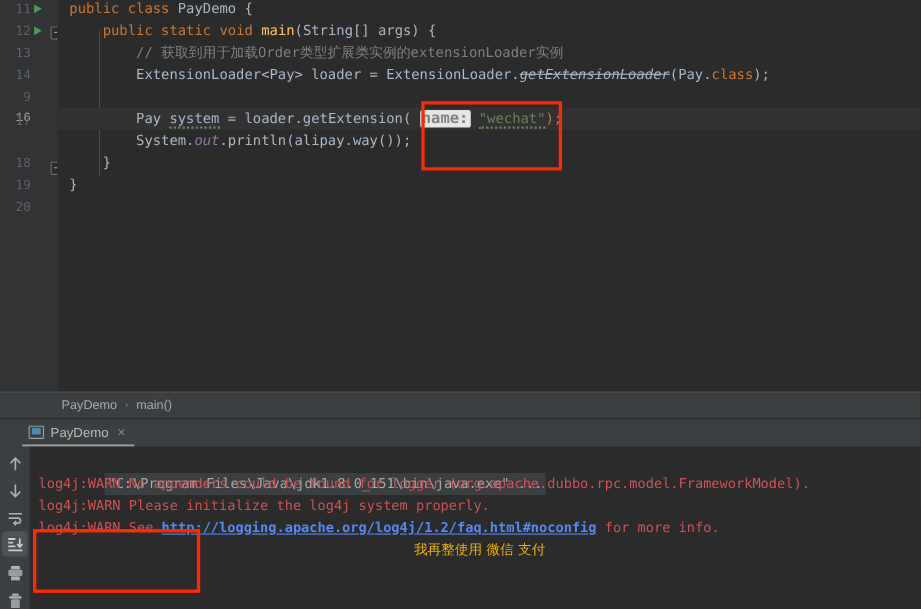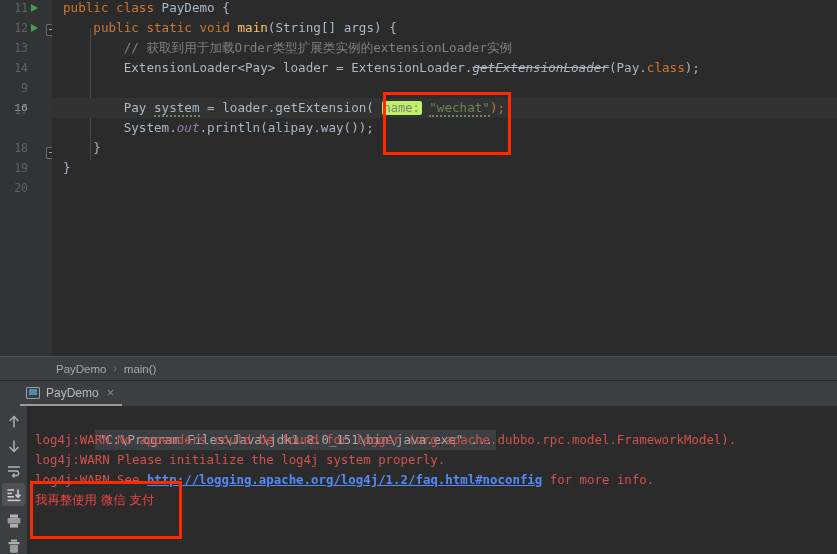--- a/index.html
+++ b/index.html
@@ -83,22 +83,22 @@
   .kw  { color: #cc7832; }
   .cls { color: #a9b7c6; }
   .mth { color: #ffc66d; margin-top: 40px; }
   .str { color: #6a8759; }
   .cmt { color: #808080; }
   .pln { color: #a9b7c6; }
   .fld { color: #9876aa; font-style: italic; }
   .dep { color: #a9b7c6; font-style: italic; text-decoration: line-through; }
   .var-warn { color: #a9b7c6; border-bottom: 2px dotted #6a8759; }
   .inlay {
-    background: #bef264; color: #808080; border-radius: 2px;
-    padding: 0 2px; font-size: 12px;
+    background: #e5e5e5; color: #808080; border-radius: 2px;
+    padding: 0 2px; font-size: 14px; font-weight: bold;
   }
   .sq { border-bottom: 2px dotted #6a8759; }
 
   
   .breadcrumb {
     position: absolute; left: 0; top: 356px; width: 837px; height: 24px;
     background: #3c3f41;
     border-top: 1px solid #4e5254;
     display: flex; align-items: center;
     padding-left: 56px;
@@ -156,21 +156,21 @@
     overflow: hidden;
   }
   .out-line {
     height: 20px; line-height: 20px;
     font-size: 12.4px; white-space: pre;
     font-family: "DejaVu Sans Mono", "Liberation Mono", monospace;
   }
   .out-cmd { color: #a9a9a9; background: #3c3f41; display: inline-block; padding: 0 3px; }
   .out-err { color: #d25252; }
   .out-link { color: #548af7; text-decoration: underline; font-weight: bold; }
-  .out-std { color: #ef4444; }
+  .out-std { color: #eab308; text-align: center; }
 
   
   .annot {
     position: absolute;
     border: 3px solid #ff2a00;
     pointer-events: none;
   }
   #annot-code { left: 383px; top: 92px; width: 128px; height: 63px; }
   #annot-console { left: 30px; top: 481px; width: 152px; height: 58px; }
 </style>

